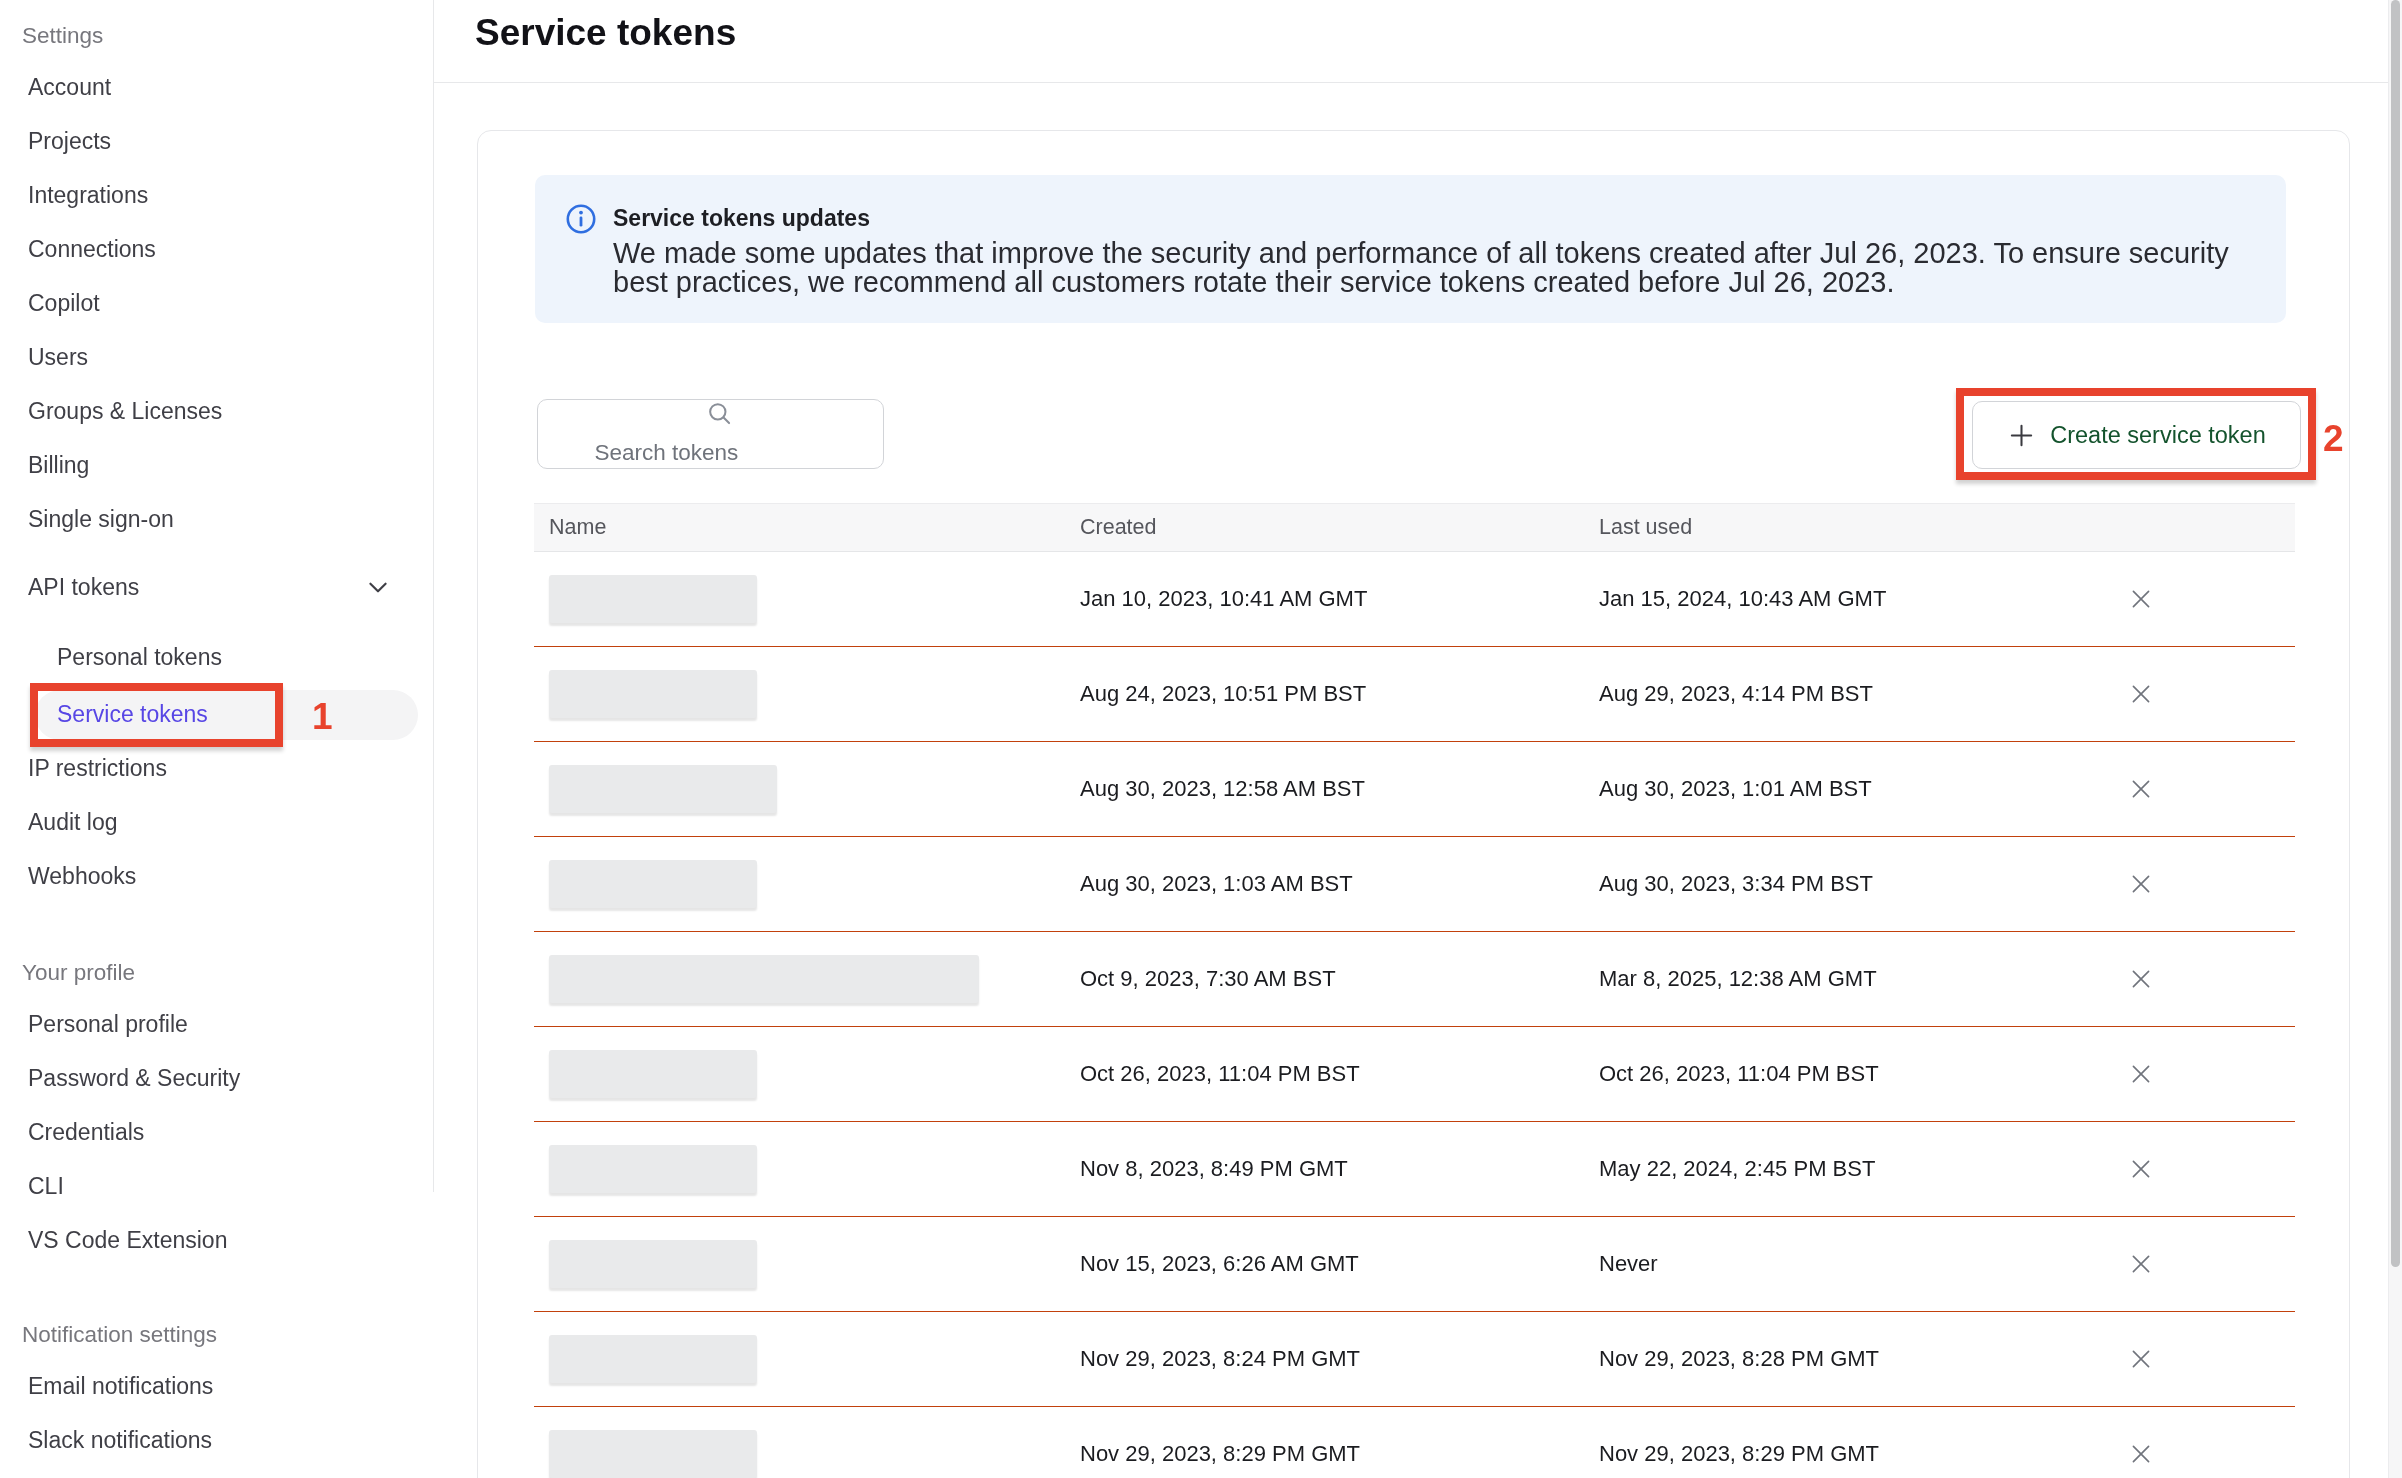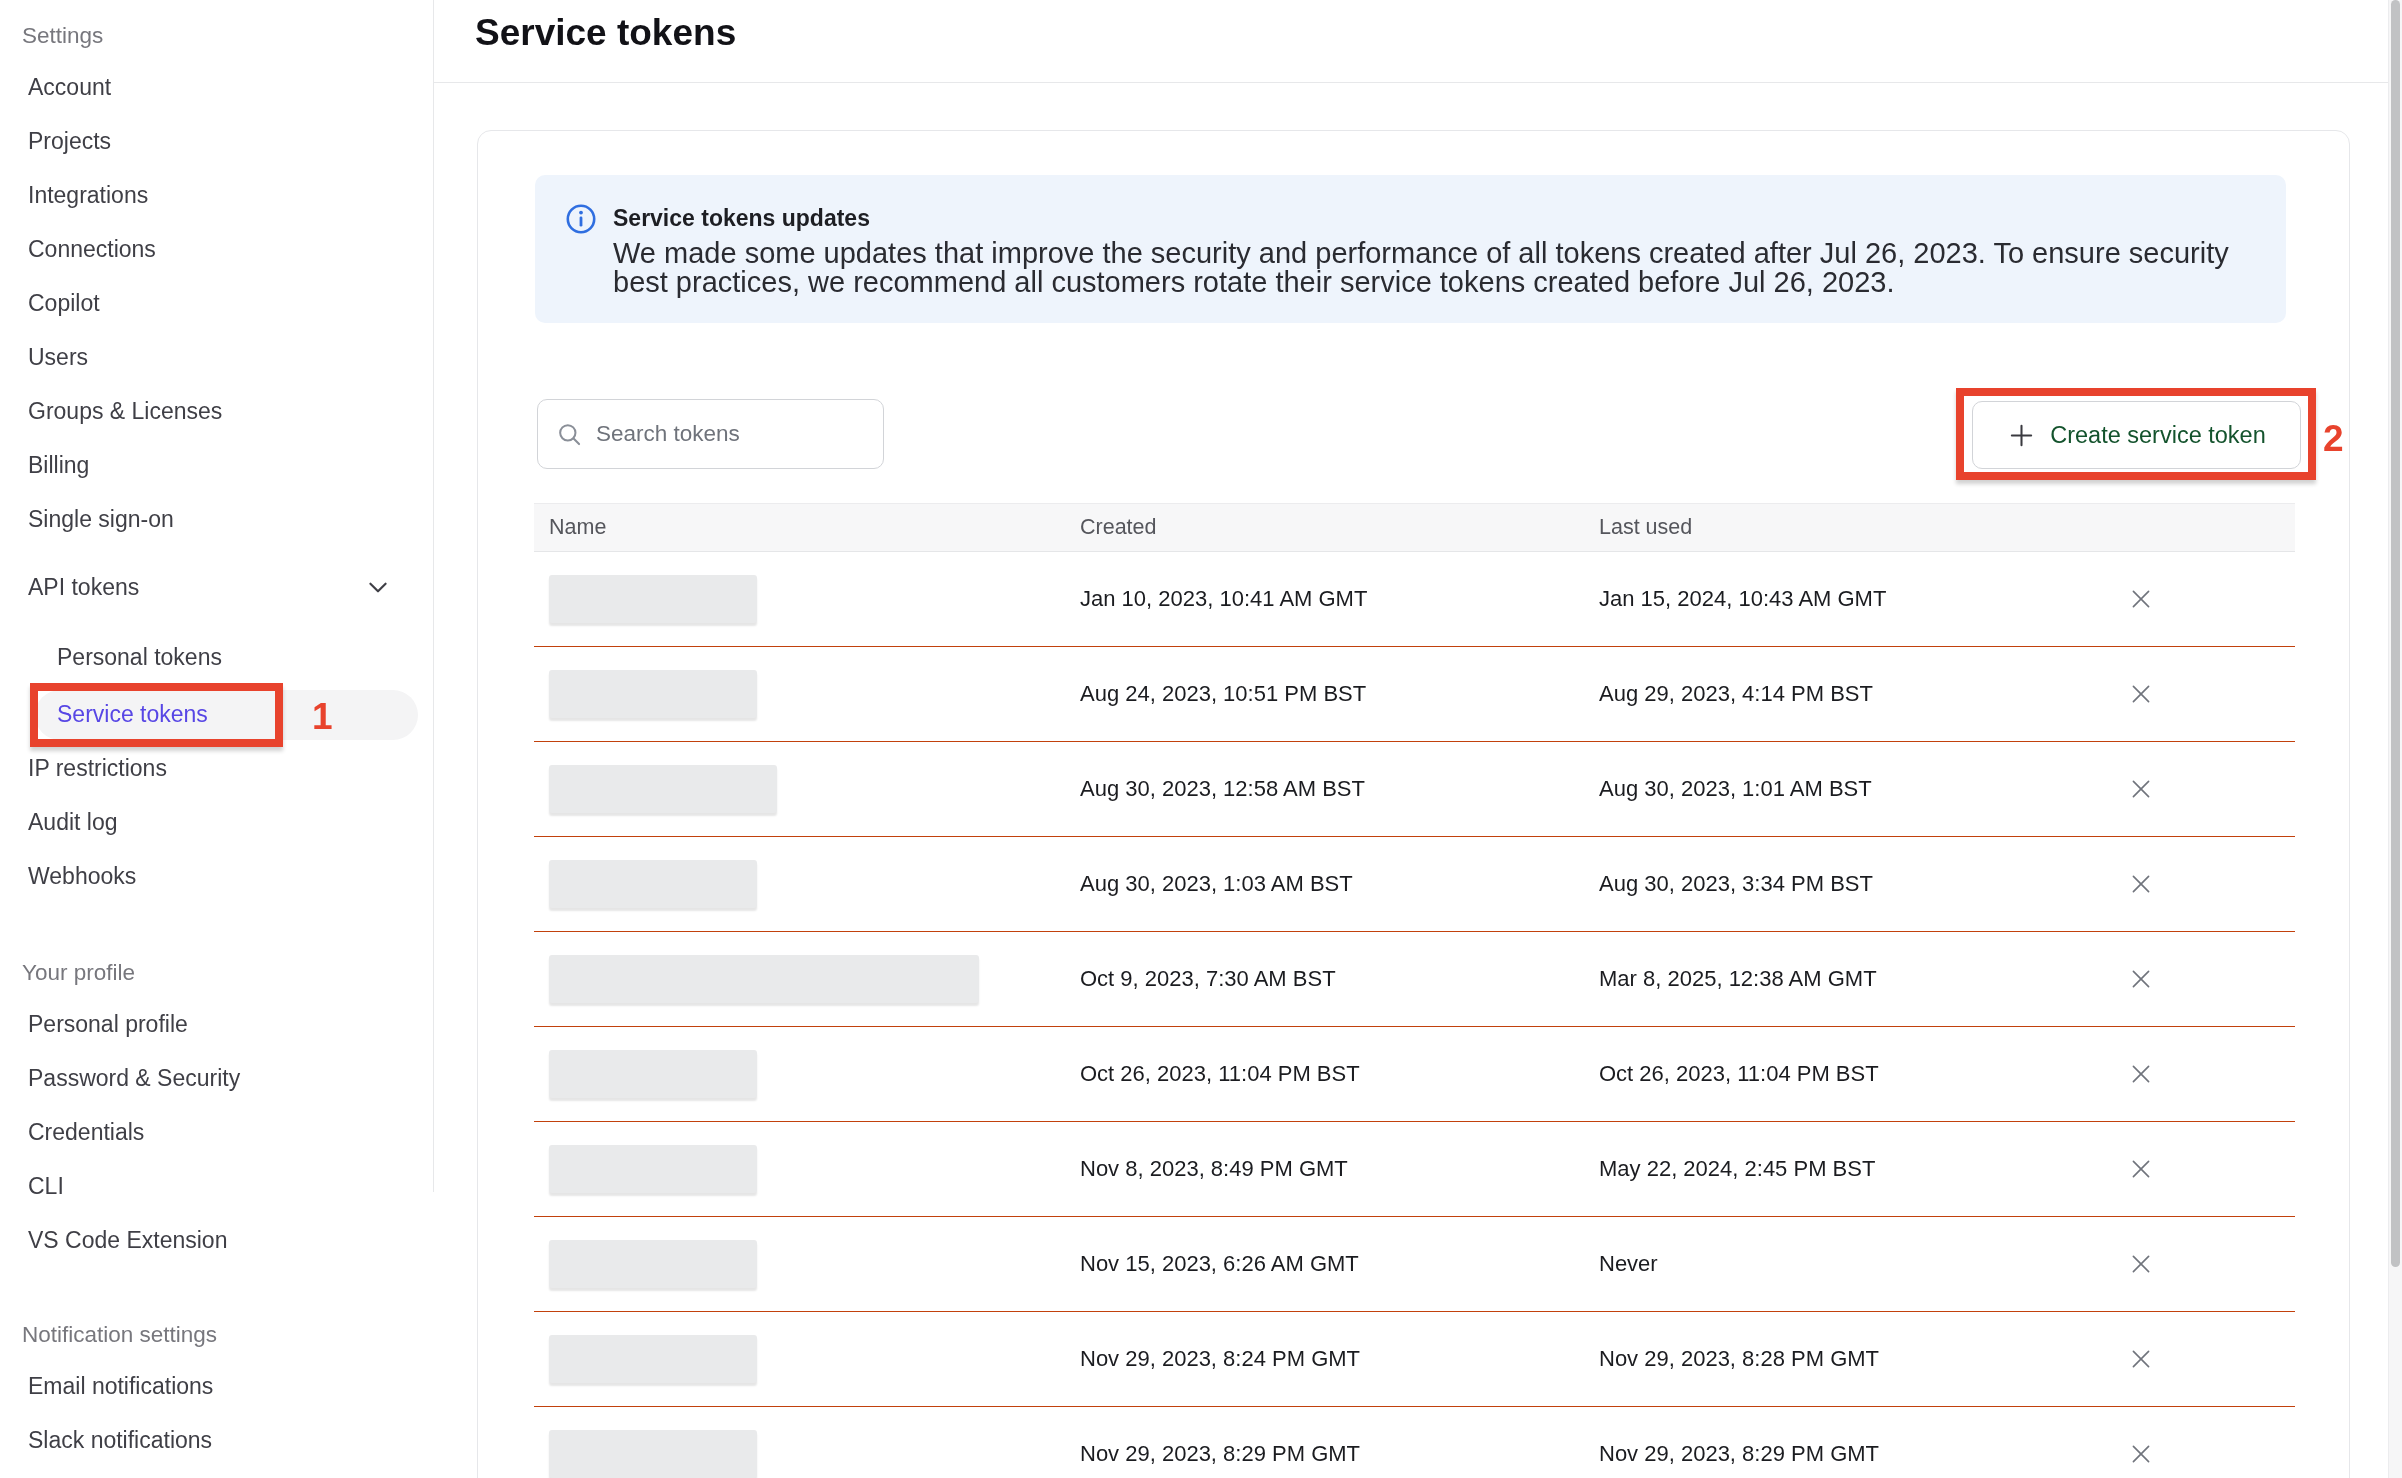--- a/index.html
+++ b/index.html
@@ -30,21 +30,21 @@
 
   .card { position:absolute; left:477px; top:130px; width:1873px; height:1400px; border:1px solid #e6e7ea; border-radius:14px; background:#fff; }
 
   
   .banner { position:absolute; left:57px; top:44px; width:1751px; border-radius:10px; background:#eef4fc; padding:26px 40px 26px 30px; display:flex; gap:16px; }
   .banner-icon { flex:0 0 32px; width:32px; height:32px; margin-top:2px; }
   .banner-title { font-size:23px; font-weight:700; color:#1d1e23; line-height:34px; }
   .banner-body { font-size:29px; color:#2a2b31; line-height:29px; margin-top:4px; max-width:1640px; }
 
   
-  .search-box { position:absolute; left:59px; top:268px; width:347px; height:70px; border:1.5px solid #d2d4d8; border-radius:10px; background:#fff; display:flex; align-items:center; padding-left:18px; gap:13px; }
+  .search-box { position:absolute; left:59px; top:268px; width:347px; height:70px; border:1.5px solid #d2d4d8; border-radius:10px; background:#fff; display:flex; align-items:center; padding-left:18px; gap:13px;flex-direction:column; }
   .search-box input { border:none; outline:none; background:transparent; font-family:"Liberation Sans",sans-serif; font-size:22.5px; color:#33343a; width:250px; }
   .search-box input::placeholder { color:#6f737b; }
 
   .create-btn { position:absolute; left:1494px; top:270px; width:329px; height:68px; background:#fff; border:1.5px solid #d2d4d8; border-radius:10px; display:flex; align-items:center; justify-content:center; gap:14px; font-family:"Liberation Sans",sans-serif; font-size:23.5px; font-weight:500; color:#14532d; cursor:pointer; z-index:2; }
   .anno-box-2 { left:1478px; top:257px; width:360px; height:92px; box-shadow:0 4px 4px rgba(0,0,0,0.18); }
   .anno-num-2 { left:1845px; top:287px; }
 
   
   .tokens-table { position:absolute; left:56px; top:372px; width:1761px; }
   .t-head { display:grid; grid-template-columns:546px 519px 519px 177px; height:49px; background:#f7f7f8; border-top:1px solid #ececee; border-bottom:1px solid #e5e6e8; align-items:center; font-size:21.5px; color:#55565c; }

